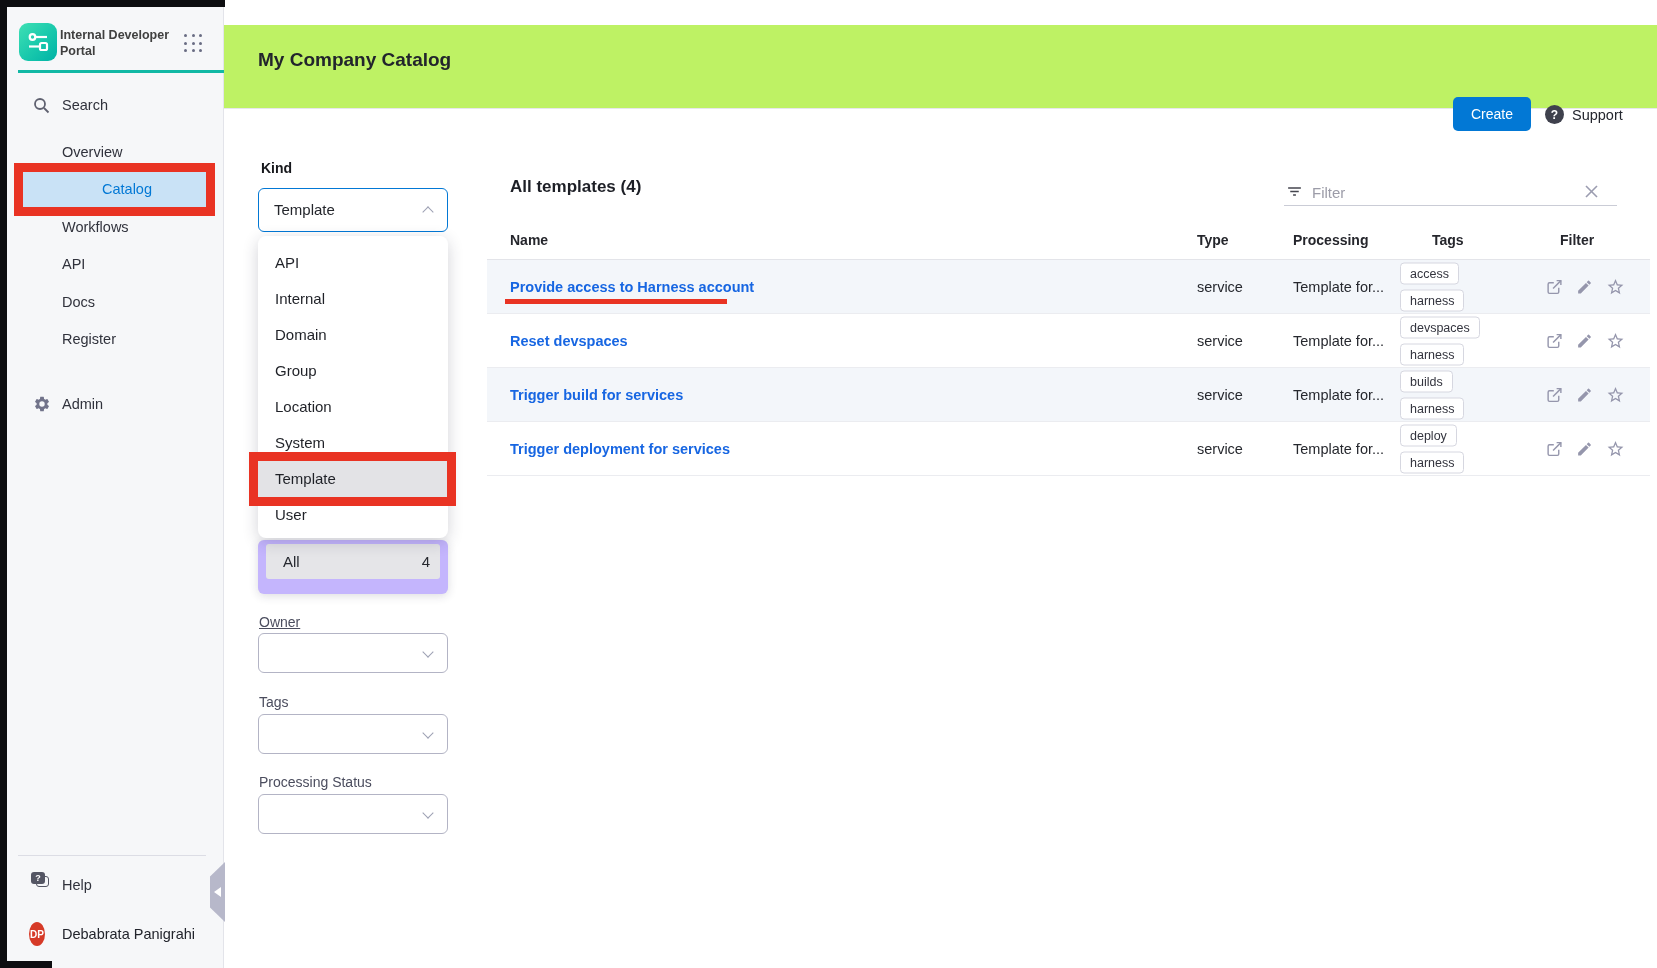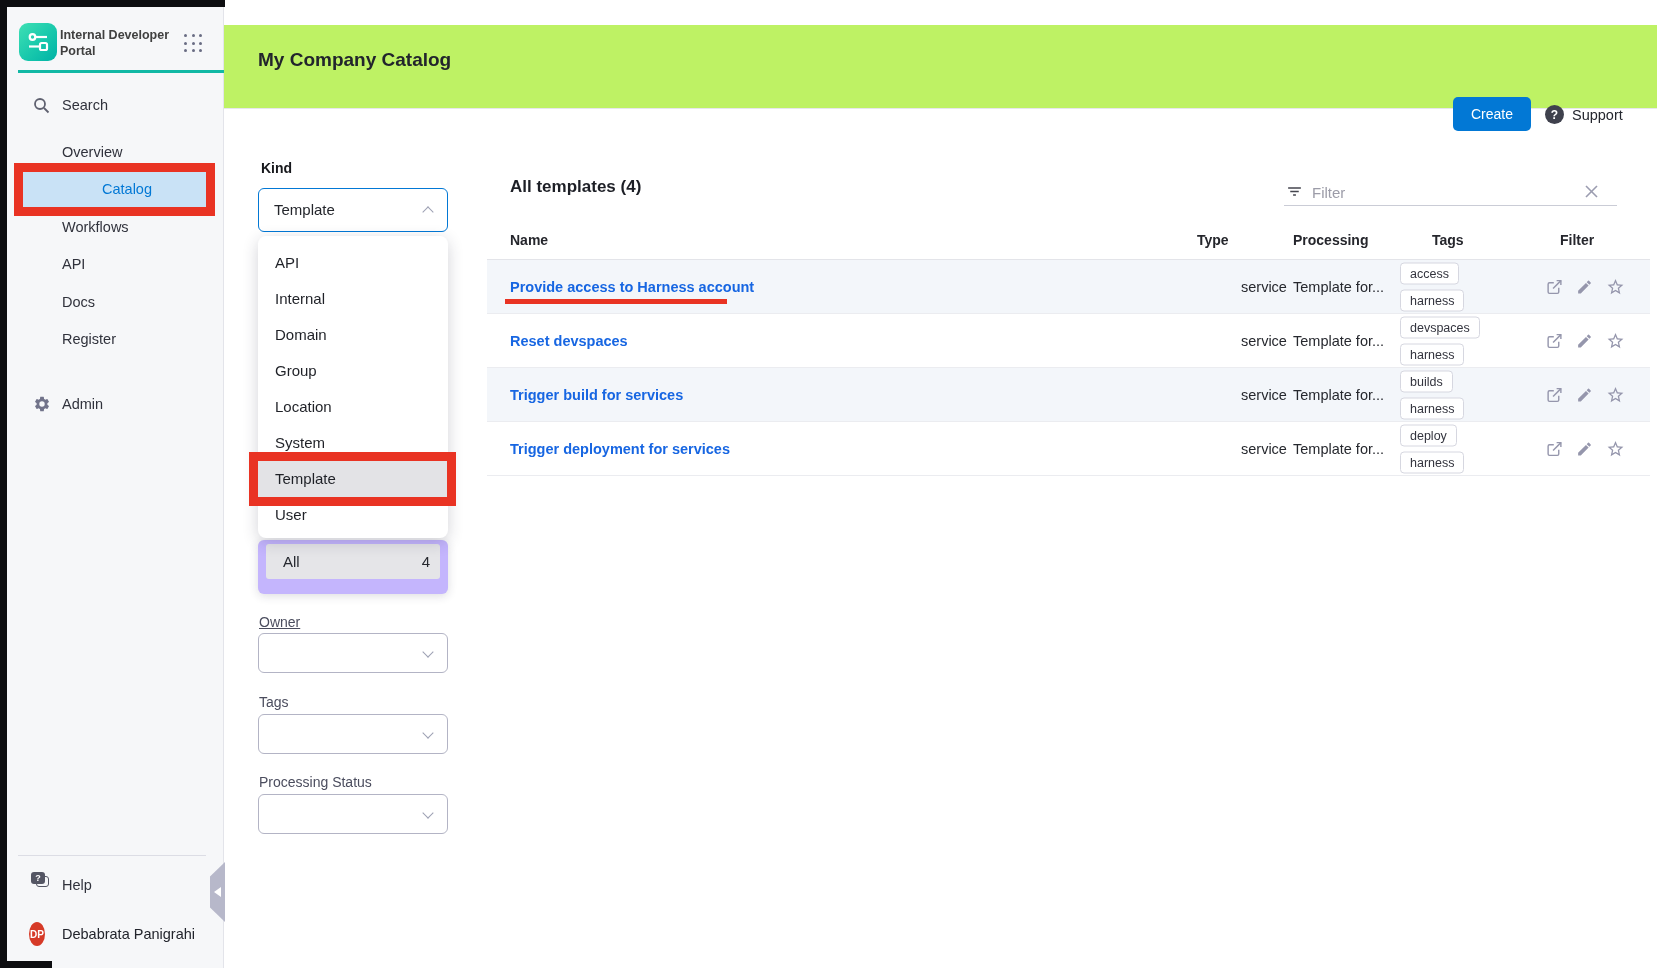--- a/index.html
+++ b/index.html
@@ -91,21 +91,21 @@
   .tfilter-line { position:absolute; left:1284px; top:205px; width:333px; height:1px; background:#caccd6; }
 
   .col-head { position:absolute; top:232px; font-size:14px; font-weight:bold; color:#25262c; }
   .head-rule { position:absolute; left:487px; top:259px; width:1163px; height:1px; background:#e3e4e9; }
 
   .rows { position:absolute; left:487px; top:260px; width:1163px; }
   .trow { position:relative; width:1163px; height:54px; border-bottom:1px solid #ebecf0; }
   .trow.alt { background:#f3f6fa; }
   .cell { position:absolute; top:50%; transform:translateY(-50%); font-size:14.5px; }
   .c-name { left:23px; color:#1766e2; font-weight:bold; cursor:pointer; }
-  .c-type { left:710px; color:#26282e;margin-left:44px; }
+  .c-type { left:710px; color:#26282e; }
   .c-desc { left:806px; color:#26282e; }
   .c-tags { left:913px; display:flex; flex-direction:column; gap:5px; align-items:flex-start; }
   .pill { display:inline-block; border:1px solid #d6d7e0; border-radius:4px; background:#fff; padding:2px 9px;
           font-size:12.5px; color:#33343e; line-height:16px; }
   .c-actions { left:1059px; display:flex; gap:13px; align-items:center; color:#9596ac; }
   .c-actions svg { cursor:pointer; }
 
   .name-underline { position:absolute; left:505px; top:299px; width:222px; height:5px; background:#e93323; z-index:30; }
 
   svg { display:block; }

